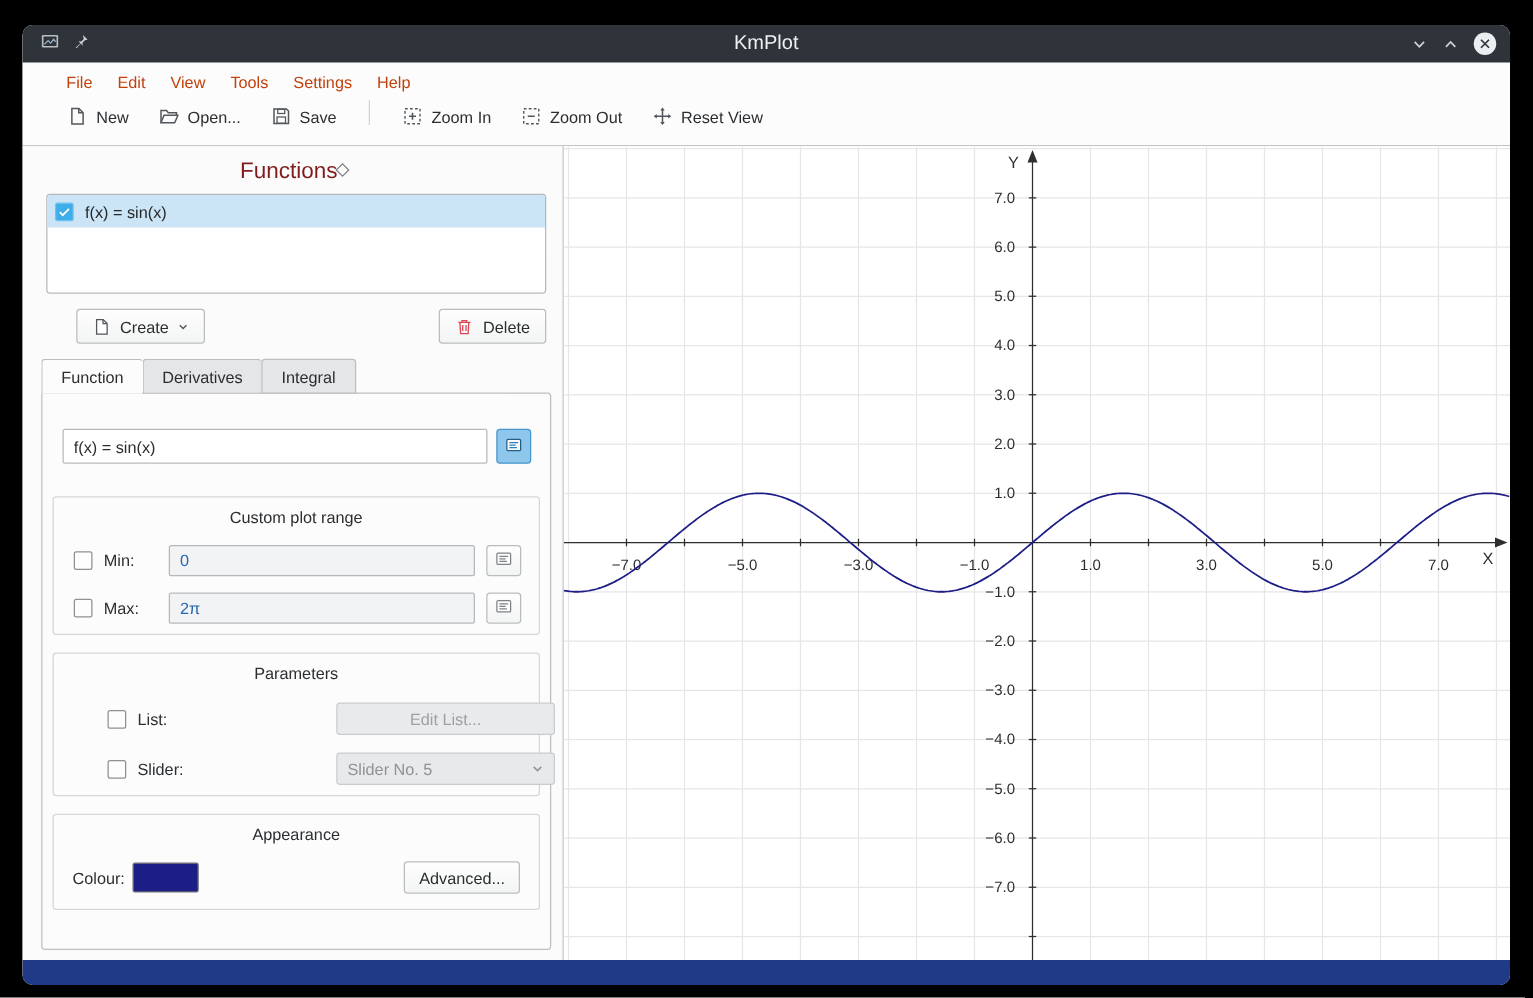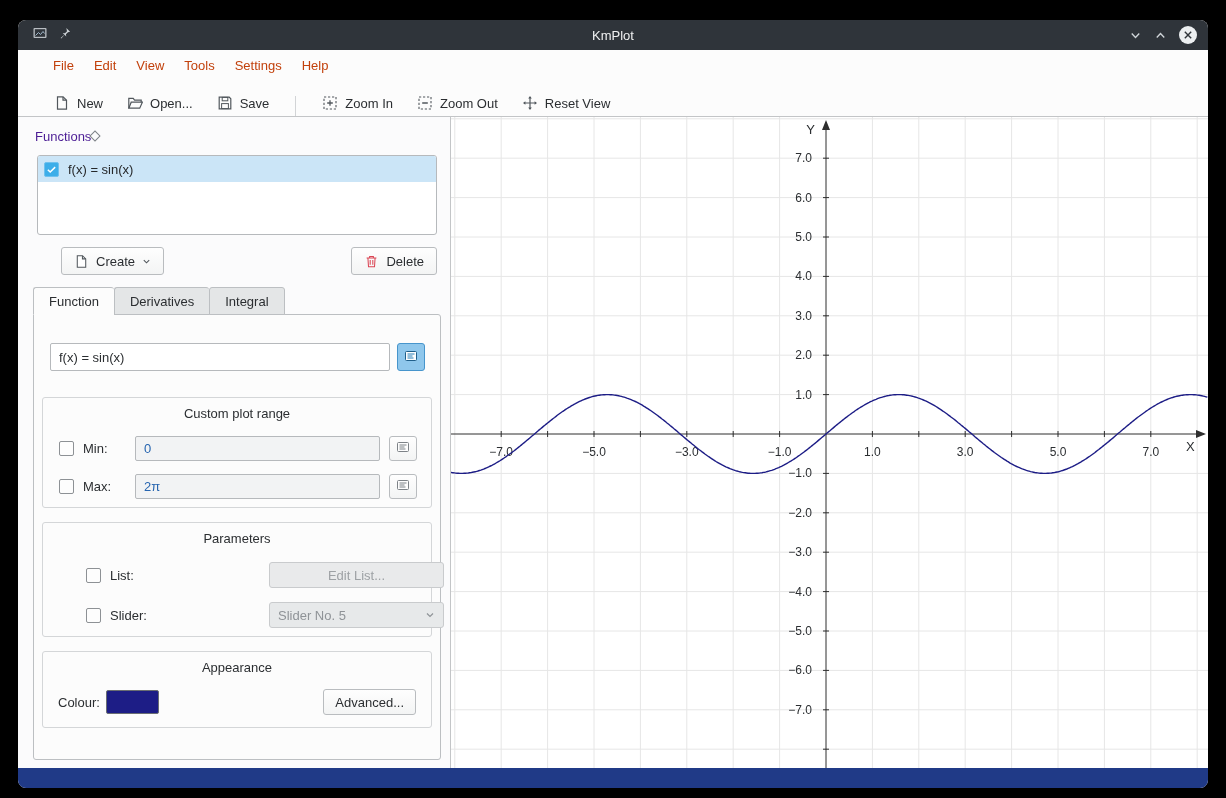--- a/index.html
+++ b/index.html
@@ -5,38 +5,38 @@
   *{margin:0;padding:0;box-sizing:border-box;}
   html,body{width:1226px;height:798px;}
   body{background:#000;font-family:"Liberation Sans",sans-serif;position:relative;overflow:hidden;}
 
   .window{position:absolute;left:18px;top:20px;width:1190px;height:768px;background:#fcfcfc;
     border-radius:8px;overflow:hidden;display:flex;flex-direction:column;}
 
   
   .titlebar{height:30px;background:#2f343a;display:flex;align-items:center;padding:0 10px;position:relative;flex:0 0 auto;}
   .tb-left{display:flex;align-items:center;gap:10px;padding-left:4px;z-index:1;}
-  .tb-title{position:absolute;left:0;right:0;text-align:center;color:#eff0f1;font-size:13px;pointer-events:none;}
+  .tb-title{position:absolute;left:0;right:0;text-align:center;color:#eff0f1;font-size:16px;pointer-events:none;}
   .tb-controls{margin-left:auto;display:flex;align-items:center;gap:10px;z-index:1;}
   .tb-controls span{display:inline-flex;}
 
   
   .menubar{height:30px;background:#fcfcfc;display:flex;align-items:center;padding-left:25px;flex:0 0 auto;}
   .menu-item{padding:5px 10px;font-size:13px;color:#c2410c;border-radius:3px;cursor:default;}
-  .toolbar{height:36px;display:flex;align-items:flex-end;padding-left:28px;gap:8px;flex:0 0 auto;background:#fcfcfc;}
+  .toolbar{height:36px;display:flex;align-items:flex-start;padding-left:28px;gap:8px;flex:0 0 auto;background:#fcfcfc;}
   .tool-btn{display:flex;align-items:center;gap:7px;border:none;background:transparent;font-size:13px;color:#2b2e31;
     padding:5px 8px;font-family:inherit;border-radius:3px;}
   .tool-btn .icon{display:inline-flex;}
   .tb-sep{width:1px;height:20px;background:#d2d4d6;margin:0 10px;}
 
   
   .content{flex:1;display:flex;border-top:1px solid #c3c5c7;min-height:0;}
   .functions-panel{width:432px;flex:0 0 432px;background:#fbfbfc;display:flex;flex-direction:column;min-height:0;}
-  .panel-header{height:38px;display:flex;align-items:center;justify-content:flex-start;
-    padding:0 15px 0 17px;font-size:13px;color:#4c1d95;flex:0 0 auto;}
+  .panel-header{height:38px;display:flex;align-items:center;justify-content:center;
+    padding:0 15px 0 17px;font-size:18px;color:#7f1d1d;flex:0 0 auto;}
   .diamond{width:8px;height:8px;border:1px solid #7d8287;transform:rotate(45deg);background:#fbfbfc;}
 
   .fn-list{margin:0 13px 0 19px;height:80px;background:#fff;border:1px solid #b6b9bc;border-radius:3px;overflow:hidden;flex:0 0 auto;}
   .fn-row{height:26px;display:flex;align-items:center;gap:9px;padding-left:6px;font-size:13px;color:#26282a;}
   .fn-row.selected{background:#cbe5f7;}
 
   .checkbox{width:15px;height:15px;border:1px solid #8d9195;border-radius:2px;background:#fdfdfd;
     display:inline-flex;align-items:center;justify-content:center;flex:0 0 auto;}
   .checkbox.checked{background:#3daee9;border-color:#6fc1ee;}
 

